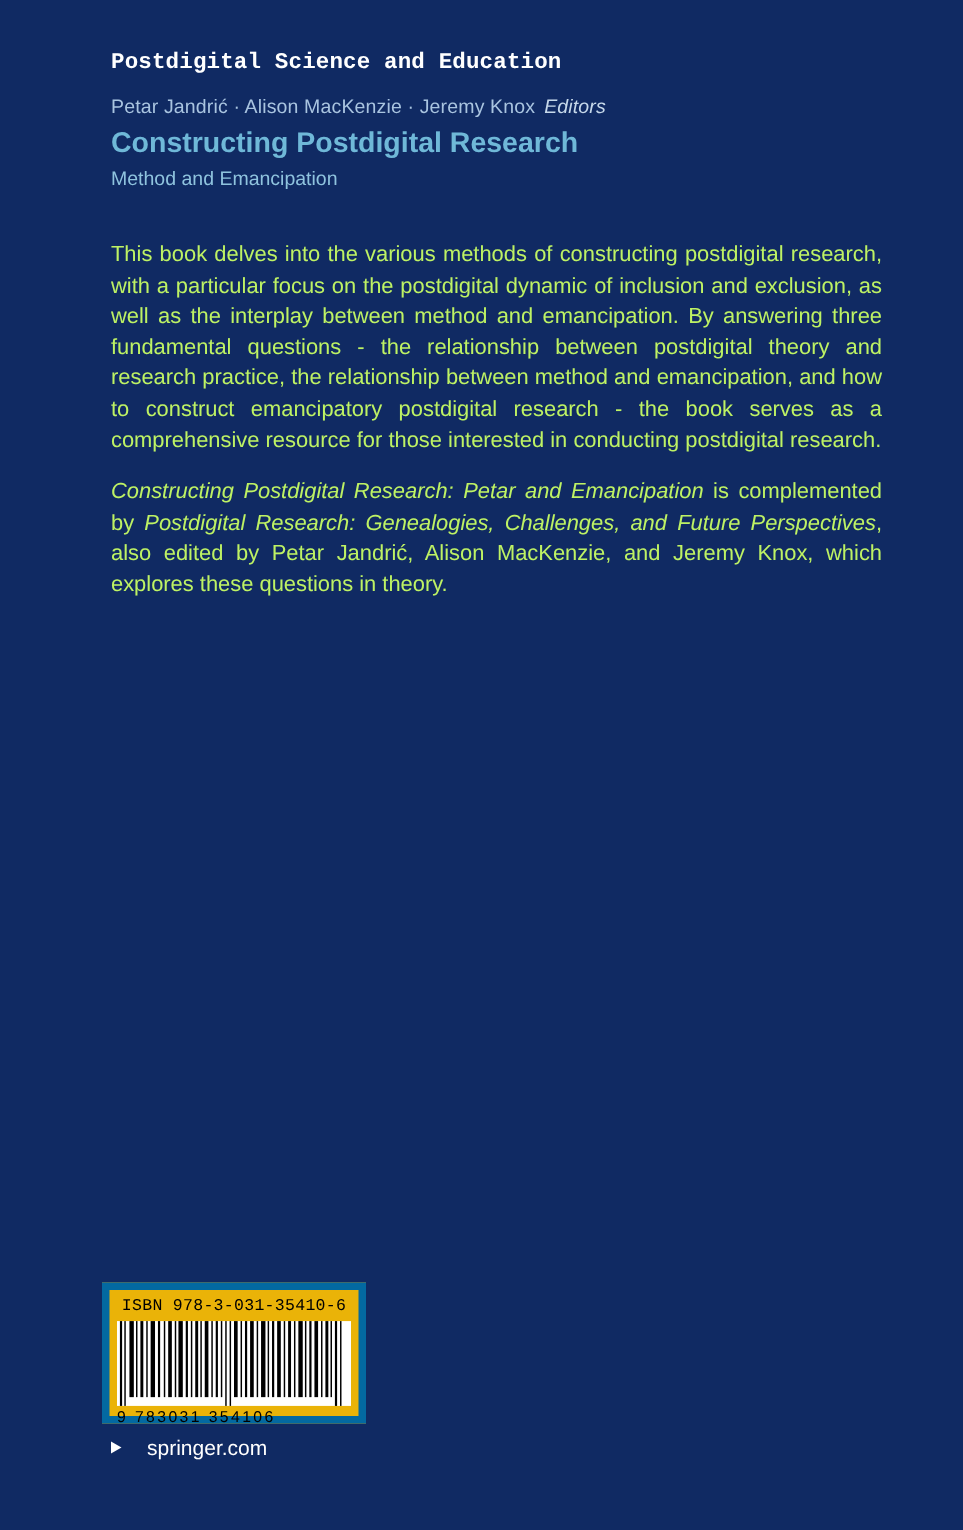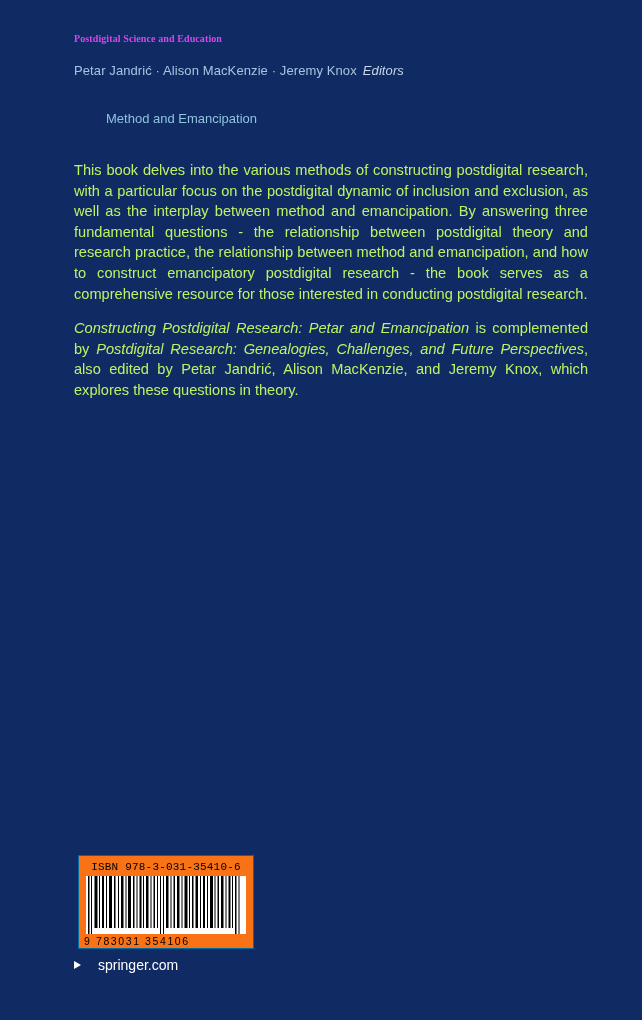--- a/index.html
+++ b/index.html
@@ -15,24 +15,24 @@
     width: 642px;
     height: 1020px;
     background: #102a63;
     overflow: hidden;
     box-sizing: border-box;
   }
   .series {
     position: absolute;
     left: 74px;
     top: 33px;
-    color: #d946ef;
-    font-family: Liberation Serif, serif;
+    color: #ffffff;
+    font-family: Liberation Mono, monospace;
     font-weight: bold;
-    font-size: 10px;
+    font-size: 15px;
     letter-spacing: 0.1px;
   }
   .editors-line {
     position: absolute;
     left: 74px;
     top: 63px;
     color: #a9c4e0;
     font-family: "Liberation Sans", sans-serif;
     font-size: 13px;
     letter-spacing: 0.1px;
@@ -53,21 +53,20 @@
     font-size: 19px;
     letter-spacing: 0px;
   }
   .subtitle {
     position: absolute;
     left: 74px;
     top: 111px;
     color: #8fc3de;
     font-family: "Liberation Sans", sans-serif;
     font-size: 13px;
-    margin-left: 32px;
   }
   .blurb {
     position: absolute;
     left: 74px;
     top: 160px;
     width: 514px;
     color: #bef264;
     font-family: Liberation Sans, sans-serif;
     font-size: 14.6px;
     line-height: 20.6px;
@@ -77,26 +76,26 @@
     margin: 0 0 14px 0;
   }
   .blurb p:last-child {
     margin-bottom: 0;
   }
   .blurb .it {
     font-style: italic;
   }
   .isbn-box {
     position: absolute;
-    left: 78px;
+    left: 68px;
     top: 855px;
     width: 176px;
     height: 94px;
-    background: #f97316;
-    border: 1px solid #0369a1;
+    background: #eab308;
+    border: 5px solid #0369a1;
     box-sizing: border-box;
     padding: 4px 5px 3px 5px;
   }
   .isbn-text {
     font-family: "Liberation Mono", monospace;
     font-size: 11px;
     color: #000000;
     letter-spacing: 0.2px;
     text-align: center;
     margin: 1px 0 3px 0;
@@ -145,20 +144,21 @@
 <body>
 
 <div class="cover">
 
   <div class="series">Postdigital Science and Education</div>
 
   <div class="editors-line">
     <span>Petar Jandrić · Alison MacKenzie · Jeremy Knox</span><span class="editors-label">Editors</span>
   </div>
 
+  <div class="title">Constructing Postdigital Research</div>
   <div class="subtitle">Method and Emancipation</div>
 
   <div class="blurb">
     <p>This book delves into the various methods of constructing postdigital research, with a particular focus on the postdigital dynamic of inclusion and exclusion, as well as the interplay between method and emancipation. By answering three fundamental questions - the relationship between postdigital theory and research practice, the relationship between method and emancipation, and how to construct emancipatory postdigital research - the book serves as a comprehensive resource for those interested in conducting postdigital research.</p>
     <p><span class="it">Constructing Postdigital Research: Petar and Emancipation</span><span> is complemented by </span><span class="it">Postdigital Research: Genealogies, Challenges, and Future Perspectives</span><span>, also edited by Petar Jandrić, Alison MacKenzie, and Jeremy Knox, which explores these questions in theory.</span></p>
   </div>
 
   <div class="isbn-box">
     <div class="isbn-text">ISBN  978-3-031-35410-6</div>
     <div class="barcode">

